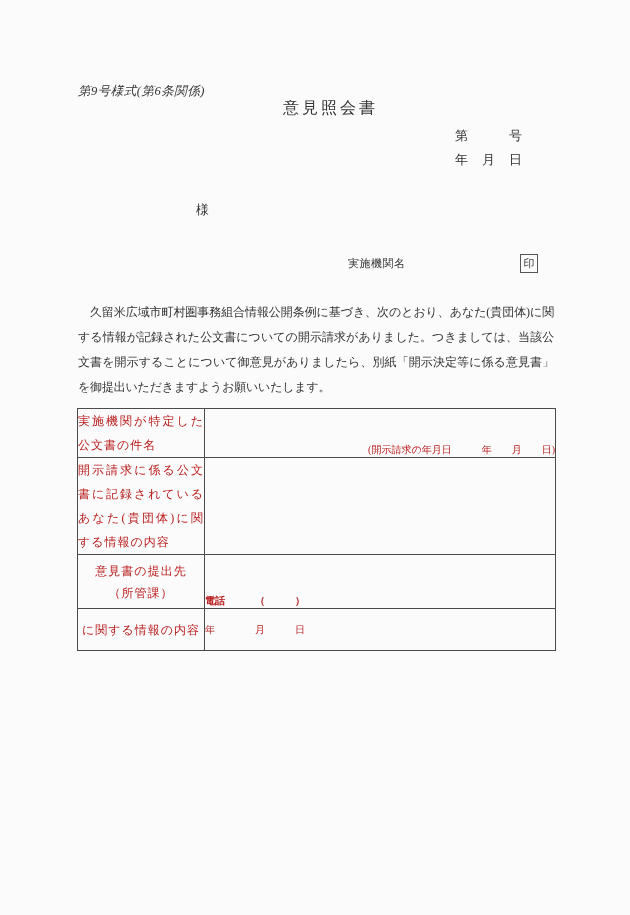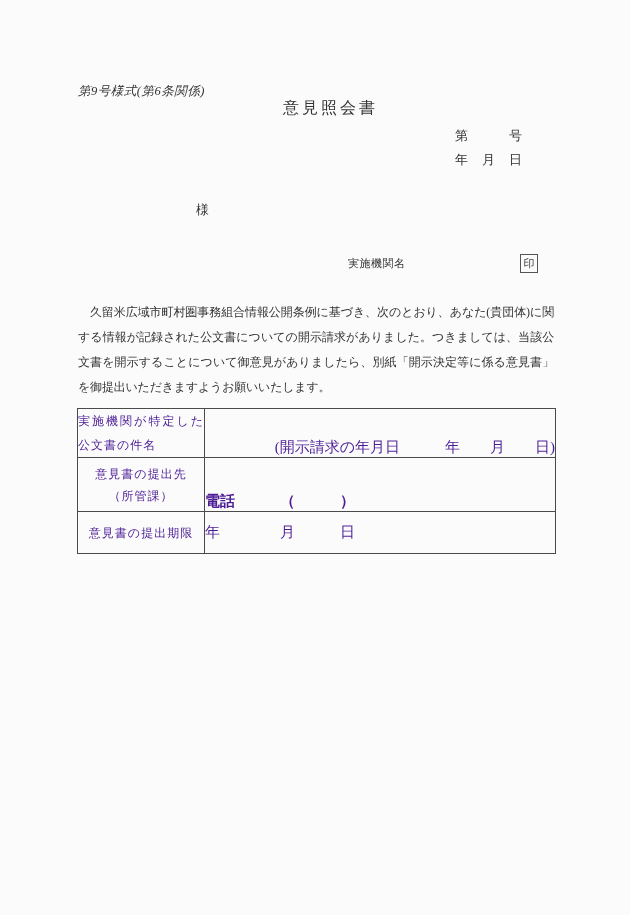--- a/index.html
+++ b/index.html
@@ -70,42 +70,42 @@
     white-space: normal;
   }
 
   table.info-table {
     position: absolute;
     left: 77px; top: 408px;
     width: 478px;
     border-collapse: collapse;
     table-layout: fixed;
     font-size: 12px;
-    color: #4c1d95;
+    color: #b91c1c;
   }
   table.info-table td {
     border: 1px solid #4a4a4a;
     padding: 0;
     overflow: hidden;
   }
   td.cell-label {
     line-height: 24px;
     letter-spacing: 1px;
   }
   td.label-justify {
     vertical-align: top;
     padding: 3px 6px 0 6px;
     text-align: justify;
   }
   td.label-center {
     vertical-align: middle;
     text-align: center;
     line-height: 22px;
   }
-  td.value-cell { font-size: 15px; }
+  td.value-cell { font-size: 10px; }
   td.v-request-date {
     vertical-align: bottom;
     text-align: right;
     padding: 0 5px 6px 0;
     white-space: pre;
   }
   td.v-empty { vertical-align: top; }
   td.v-phone {
     vertical-align: bottom;
     padding: 0 0 7px 112px;
@@ -149,27 +149,31 @@
   <table class="info-table">
     <colgroup>
       <col style="width:127px">
       <col style="width:351px">
     </colgroup>
     <tbody>
       <tr style="height:49px;">
         <td class="cell-label label-justify">実施機関が特定した公文書の件名</td>
         <td class="value-cell v-request-date">(開示請求の年月日　　　年　　月　　日)</td>
       </tr>
+      <tr style="height:92px;">
+        <td class="cell-label label-justify">開示請求に係る公文書に記録されているあなた(貴団体)に関する情報の内容</td>
+        <td class="value-cell v-empty"></td>
+      </tr>
       <tr style="height:54px;">
         <td class="cell-label label-center">
           <div>意見書の提出先</div>
           <div>（所管課）</div>
         </td>
         <td class="value-cell v-phone">電話　　　（　　　）</td>
       </tr>
       <tr style="height:42px;">
-        <td class="cell-label label-center">意見書の提出期限</td>
+        <td class="cell-label label-center">に関する情報の内容</td>
         <td class="value-cell v-deadline">年　　　　月　　　日</td>
       </tr>
     </tbody>
   </table>
 
 </div>
 
 </body></html>

